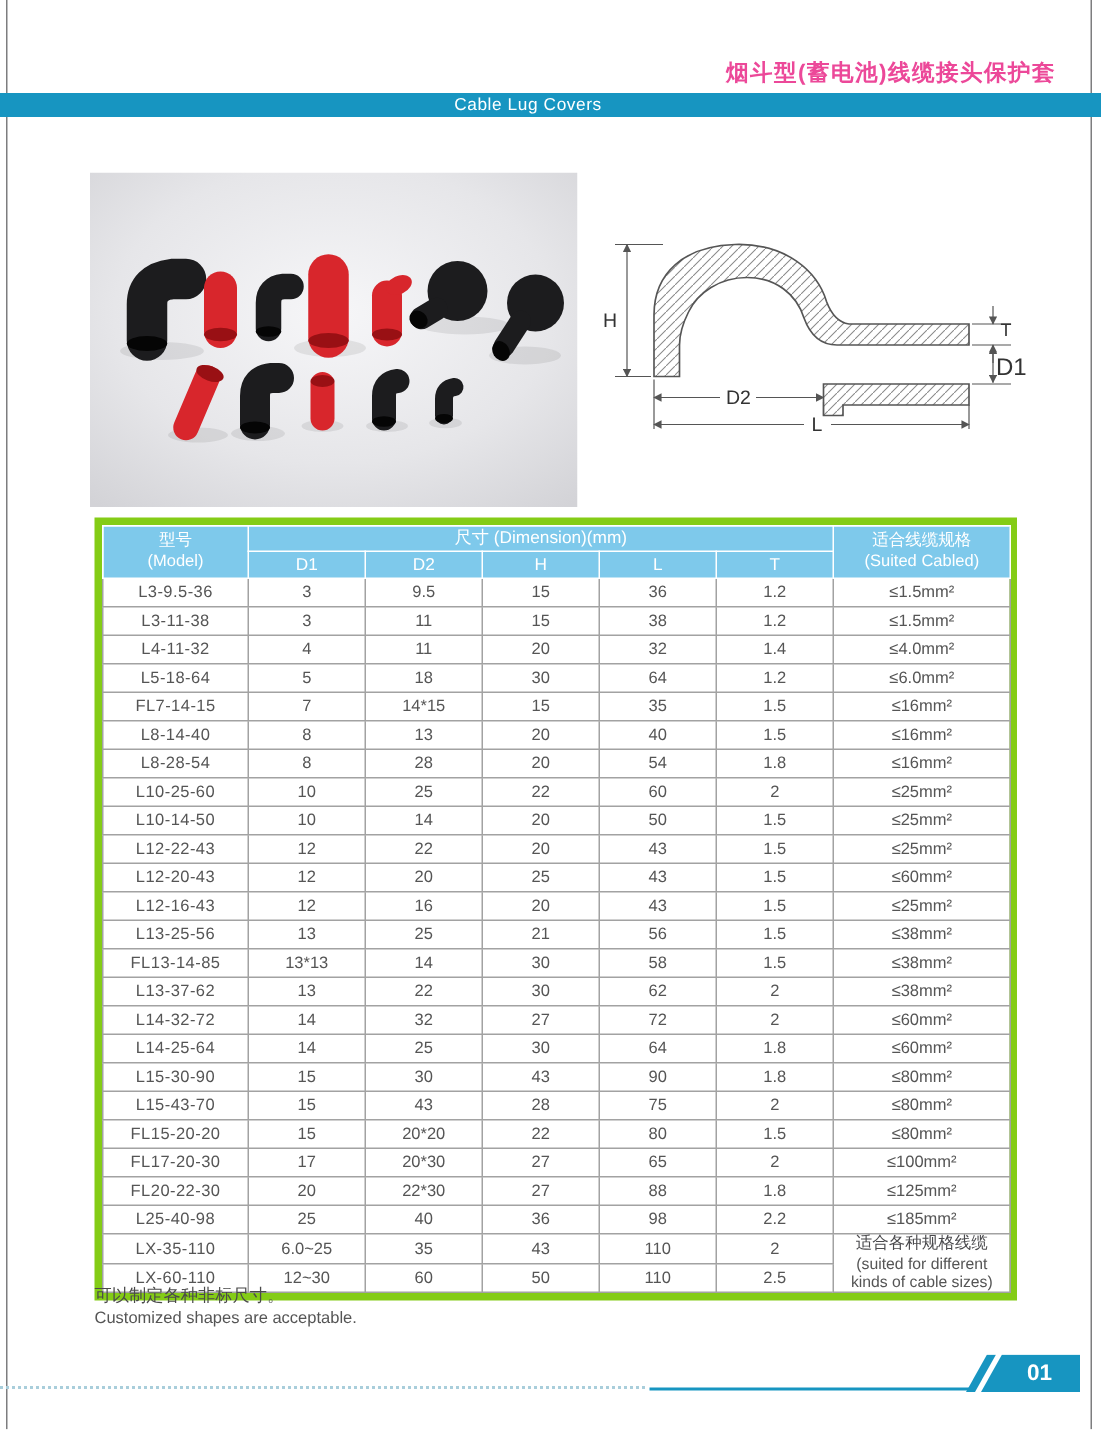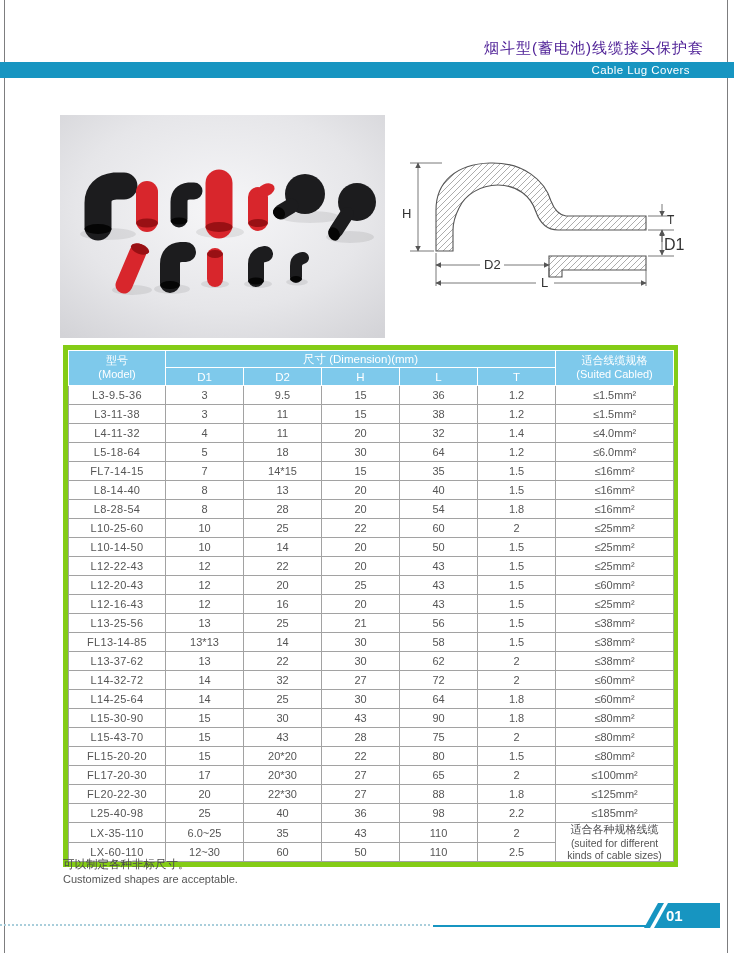--- a/index.html
+++ b/index.html
@@ -1,25 +1,25 @@
 <!DOCTYPE html>
 <html><head>
 <meta charset="utf-8">
 <style>
   html,body{margin:0;padding:0;background:#fff;}
   .page{position:relative;width:734px;height:953px;background:#fff;overflow:hidden;
         font-family:"Liberation Sans",sans-serif;}
   .rule-v{position:absolute;top:0;width:1px;height:953px;background:#7d7d7f;}
   .rule-left{left:4px;} .rule-right{left:727px;}
 
-  .title-cn{position:absolute;top:39px;right:30px;font-size:15px;font-weight:normal;
-            color:#4c1d95;letter-spacing:1px;}
+  .title-cn{position:absolute;top:39px;right:30px;font-size:15px;font-weight:bold;
+            color:#ec4899;letter-spacing:1px;}
   .banner{position:absolute;top:62px;left:0;width:734px;height:16px;background:#1795c1;
-          color:#fff;font-size:11.5px;line-height:16px;text-align:right;
-          padding-right:44px;box-sizing:border-box;letter-spacing:.4px;}
+          color:#fff;font-size:11.5px;line-height:16px;text-align:center;
+          padding-right:30px;box-sizing:border-box;letter-spacing:.4px;}
 
   .photo{position:absolute;left:60px;top:115px;width:325px;height:223px;}
   .diagram{position:absolute;left:390px;top:142px;width:296px;height:156px;}
 
   .table-wrap{position:absolute;left:63px;top:345px;width:605px;border:5px solid #84cc16;}
   table.spec{border-collapse:collapse;table-layout:fixed;width:605px;}
   table.spec th{background:#7ec9eb;color:#fff;font-weight:normal;border:1.5px solid #fff;
                 font-size:11.5px;line-height:1.25;padding:1px 0;}
   table.spec thead .sub th{height:17px;padding:0;}
   table.spec td{border:1px solid #a2a2a2;height:18px;padding:0;text-align:center;
@@ -35,21 +35,21 @@
 
   .dotted-line{position:absolute;left:0;top:924px;width:430px;height:0;
                border-top:2px dotted #a9cedb;}
   .web-text{position:absolute;top:903px;right:89px;font-size:15.5px;color:#9b9b9b;
             letter-spacing:.3px;}
   .web-underline{position:absolute;left:433px;top:925px;width:217px;height:2px;background:#1795c1;}
   .badge-slash{position:absolute;left:644px;top:903px;width:22px;height:25px;background:#1795c1;
                clip-path:polygon(14px 0,20px 0,6px 25px,0 25px);}
   .badge-main{position:absolute;left:652px;top:903px;width:68px;height:25px;background:#1795c1;
               clip-path:polygon(16px 0,68px 0,68px 25px,2px 25px);color:#fff;font-size:15px;
-              font-weight:bold;line-height:25px;text-align:left;padding-left:14px;
+              font-weight:bold;line-height:25px;text-align:center;padding-left:14px;
               box-sizing:border-box;}
 </style>
 </head>
 <body>
 
 <div class="page">
 
   <div class="rule-v rule-left"></div>
   <div class="rule-v rule-right"></div>
 

